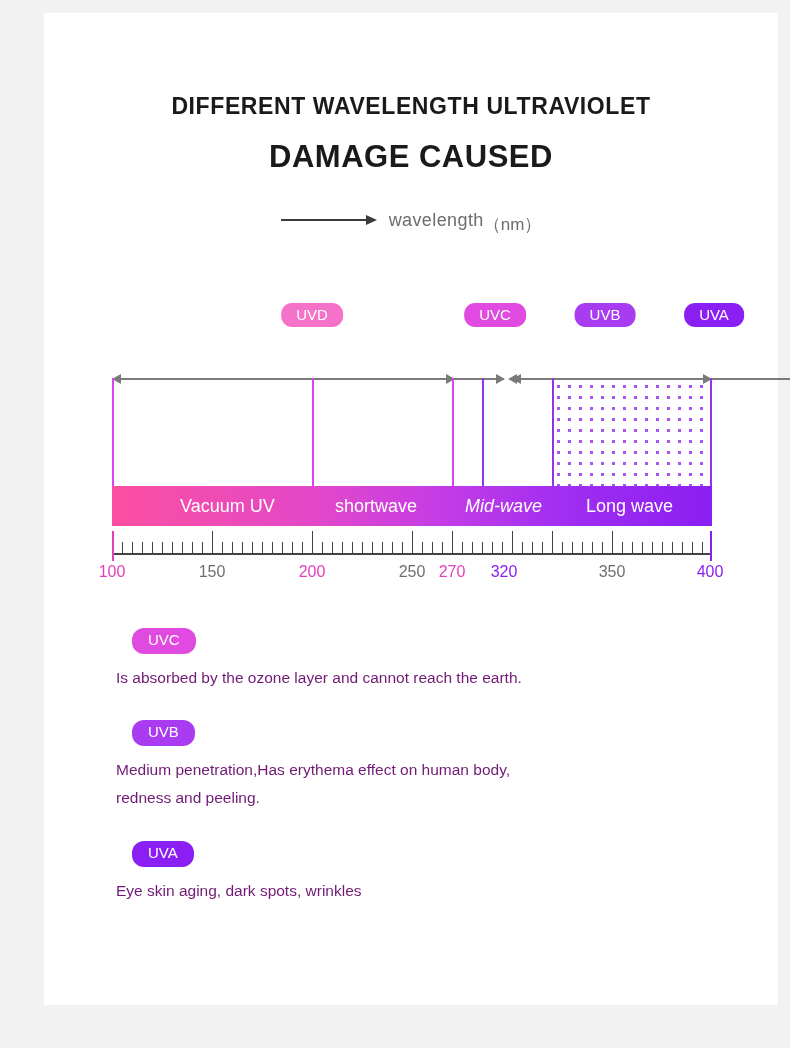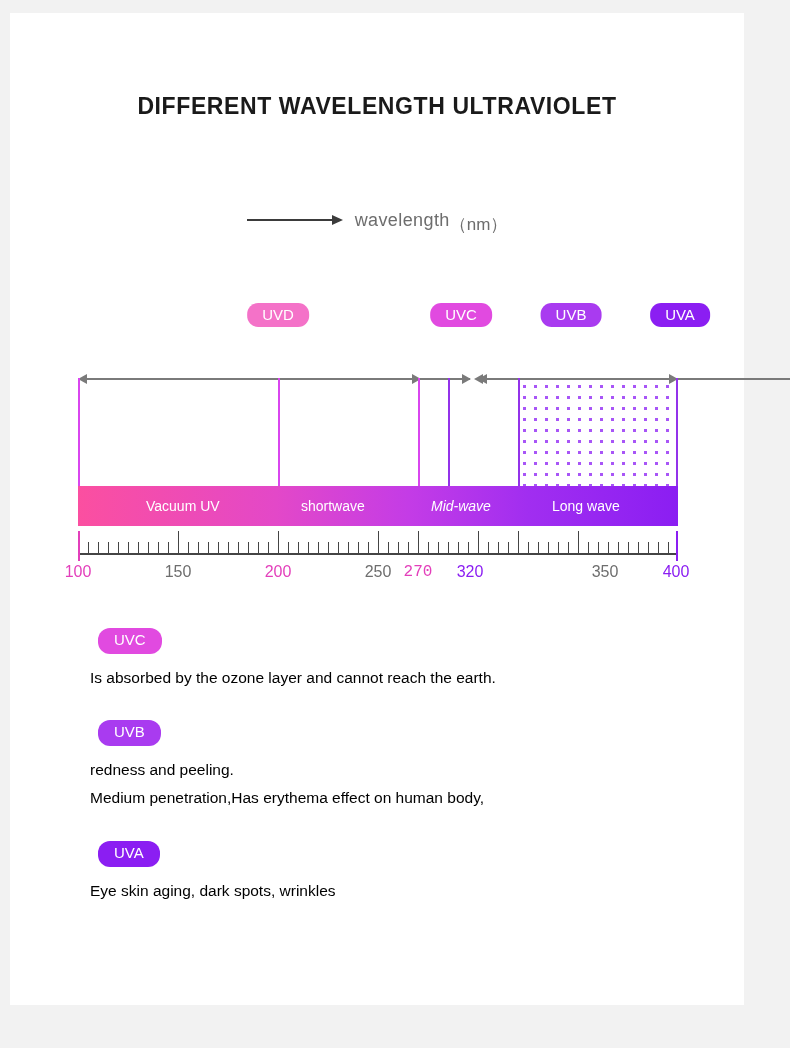--- a/index.html
+++ b/index.html
@@ -8,21 +8,21 @@
     background: #f2f2f2;
   }
   body {
     width: 790px;
     height: 1048px;
     font-family: "Liberation Sans", sans-serif;
     overflow: hidden;
   }
   .page {
     position: absolute;
-    left: 10px;
+    left: 44px;
     top: 13px;
     width: 734px;
     height: 992px;
     background: #ffffff;
   }
 
   
   .title1 {
     position: absolute;
     top: 80px;
@@ -151,21 +151,21 @@
     top: 163px;
     width: 600px;
     height: 40px;
     background: linear-gradient(to right, #fb4fa0 0%, #e348c8 33%, #c43ce6 55%, #a12ef0 75%, #8b1ef2 100%);
     display: flex;
     align-items: center;
   }
   .bar-label {
     position: absolute;
     color: #ffffff;
-    font-size: 14px;
+    font-size: 18px;
     white-space: nowrap;
   }
 
   
   .ruler {
     position: absolute;
     left: 0;
     top: 208px;
     width: 600px;
     height: 30px;
@@ -229,32 +229,33 @@
     display: inline-block;
     border-radius: 12px;
     color: #fff;
     font-size: 15px;
     padding: 4px 16px 5px 16px;
     margin-left: 28px;
     line-height: 1.1;
   }
   .legend-text {
     margin-top: 10px;
-    margin-left: 20px;
+    margin-left: 12px;
     font-size: 15.5px;
-    color: #000000;
+    color: #701a75;
     line-height: 1.85;
   }
 </style>
 </head>
 <body>
 
 <div class="page">
 
   <div class="title1">DIFFERENT WAVELENGTH ULTRAVIOLET</div>
+  <div class="title2">DAMAGE CAUSED</div>
 
   <div class="wl-row">
     <span class="wl-arrow">
       <span class="shaft"></span>
         <span class="head"></span>
     </span>
     <span class="wl-text">wavelength</span>
     <span class="wl-unit">（nm）</span>
   </div>
 
@@ -360,41 +361,41 @@
       <span class="tick major" style="left:598px;"></span>
     </div>
     <span class="axis-end" style="left:0px; background:#e33fbb;"></span>
     <span class="axis-end" style="left:598px; background:#8b1ef2;"></span>
 
     <div class="tick-labels">
       <span class="tlabel pink" style="left:0px;text-align:right;">100</span>
       <span class="tlabel grey" style="left:100px;">150</span>
       <span class="tlabel pink" style="left:200px;">200</span>
       <span class="tlabel grey" style="left:300px;">250</span>
-      <span class="tlabel pink" style="left:340px;font-family:Liberation Mono, monospace;">270</span>
+      <span class="tlabel pink" style="left:340px;">270</span>
       <span class="tlabel purple" style="left:392px;">320</span>
-      <span class="tlabel grey" style="left:500px;margin-left:27px;">350</span>
+      <span class="tlabel grey" style="left:500px;">350</span>
       <span class="tlabel purple" style="left:598px;">400</span>
     </div>
   </div>
 
   <div class="legend">
 
     <div class="legend-block">
       <span class="legend-pill" style="background:#e14ae0;">UVC</span>
       <div class="legend-text">
         <div>Is absorbed by the ozone layer and cannot reach the earth.</div>
       </div>
     </div>
 
     <div class="legend-block">
       <span class="legend-pill" style="background:#a93bf0;">UVB</span>
       <div class="legend-text">
+        <div>Medium penetration,Has erythema effect on human body,</div>
         <div>redness and peeling.</div>
-        <div>Medium penetration,Has erythema effect on human body,</div>
       </div>
     </div>
 
     <div class="legend-block">
       <span class="legend-pill" style="background:#8b1ef2;">UVA</span>
       <div class="legend-text">
         <div>Eye skin aging, dark spots, wrinkles</div>
       </div>
     </div>
 

